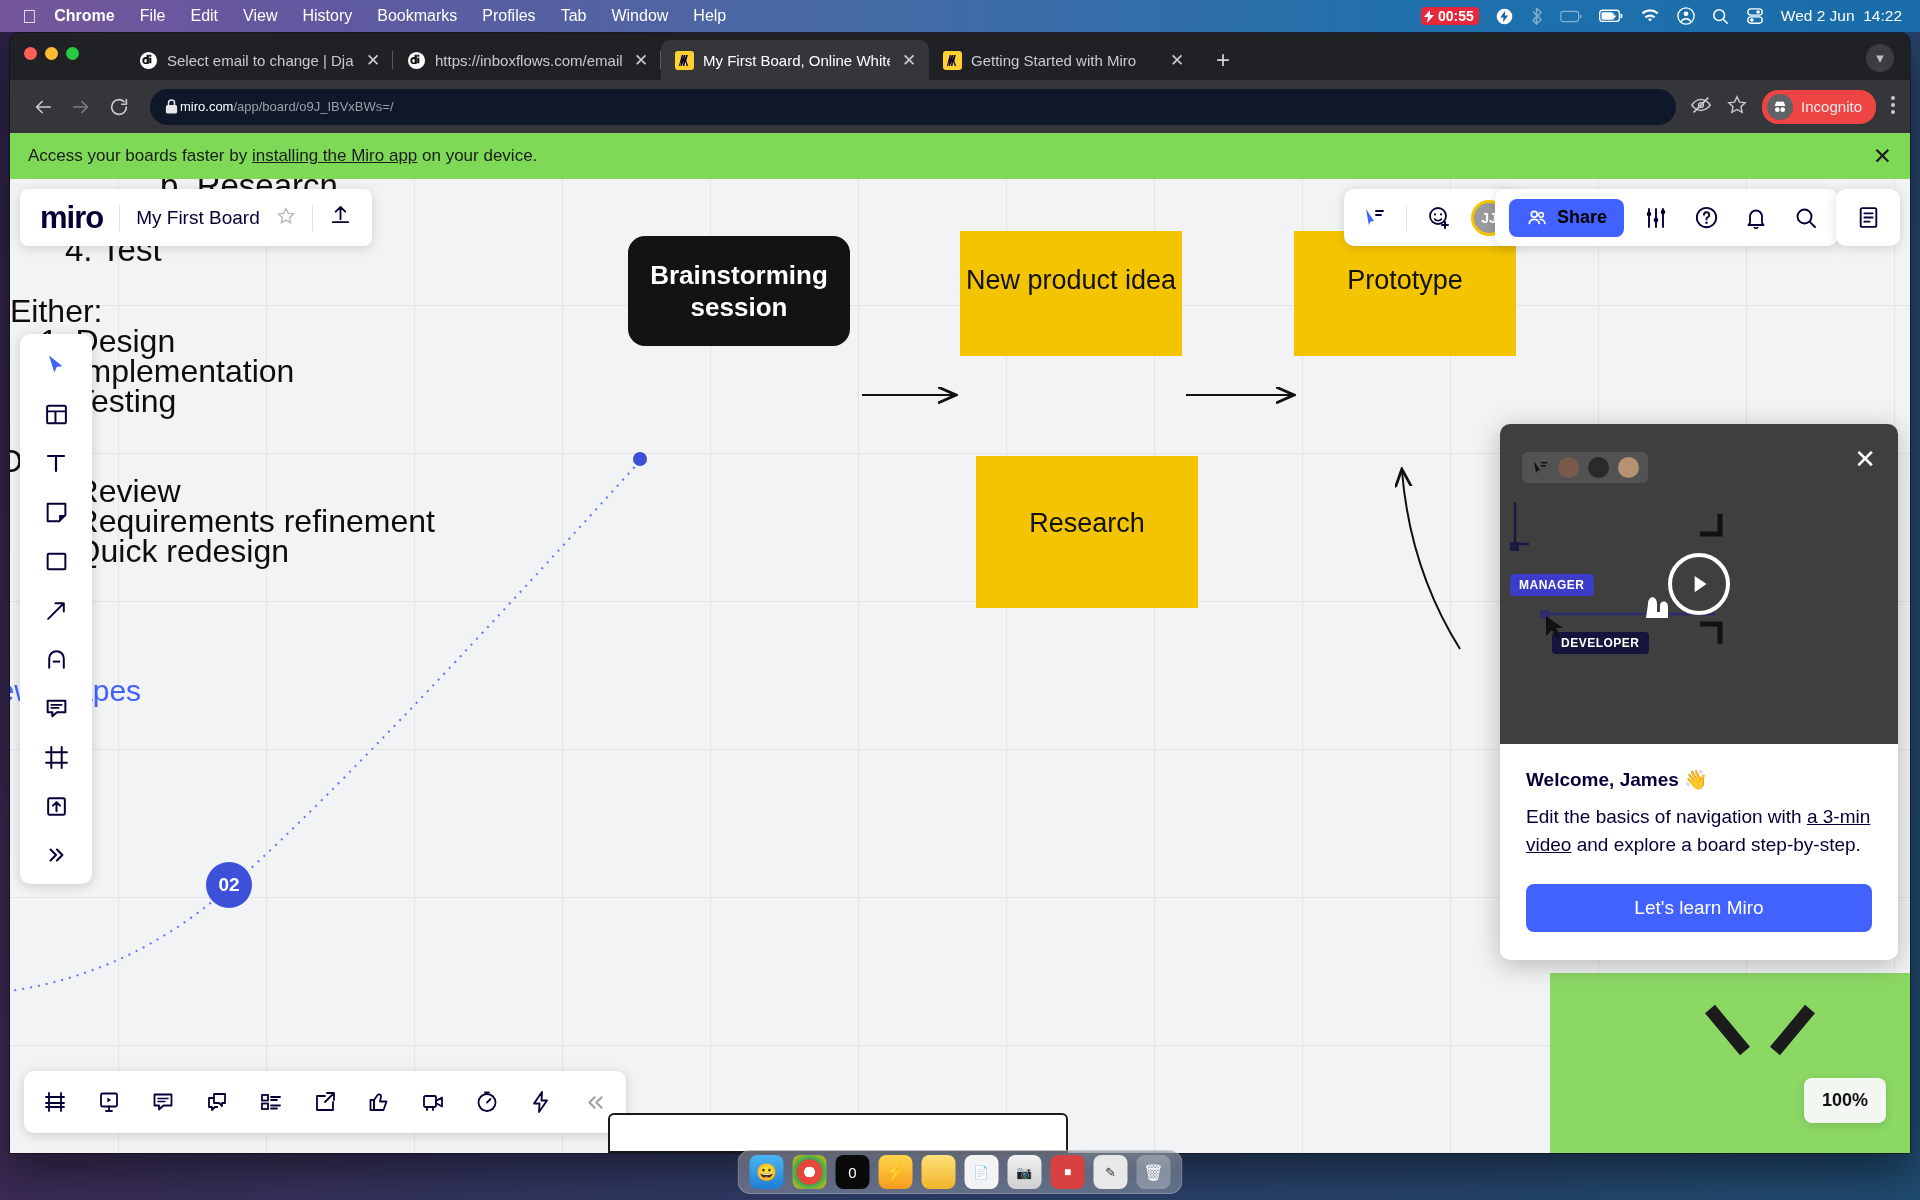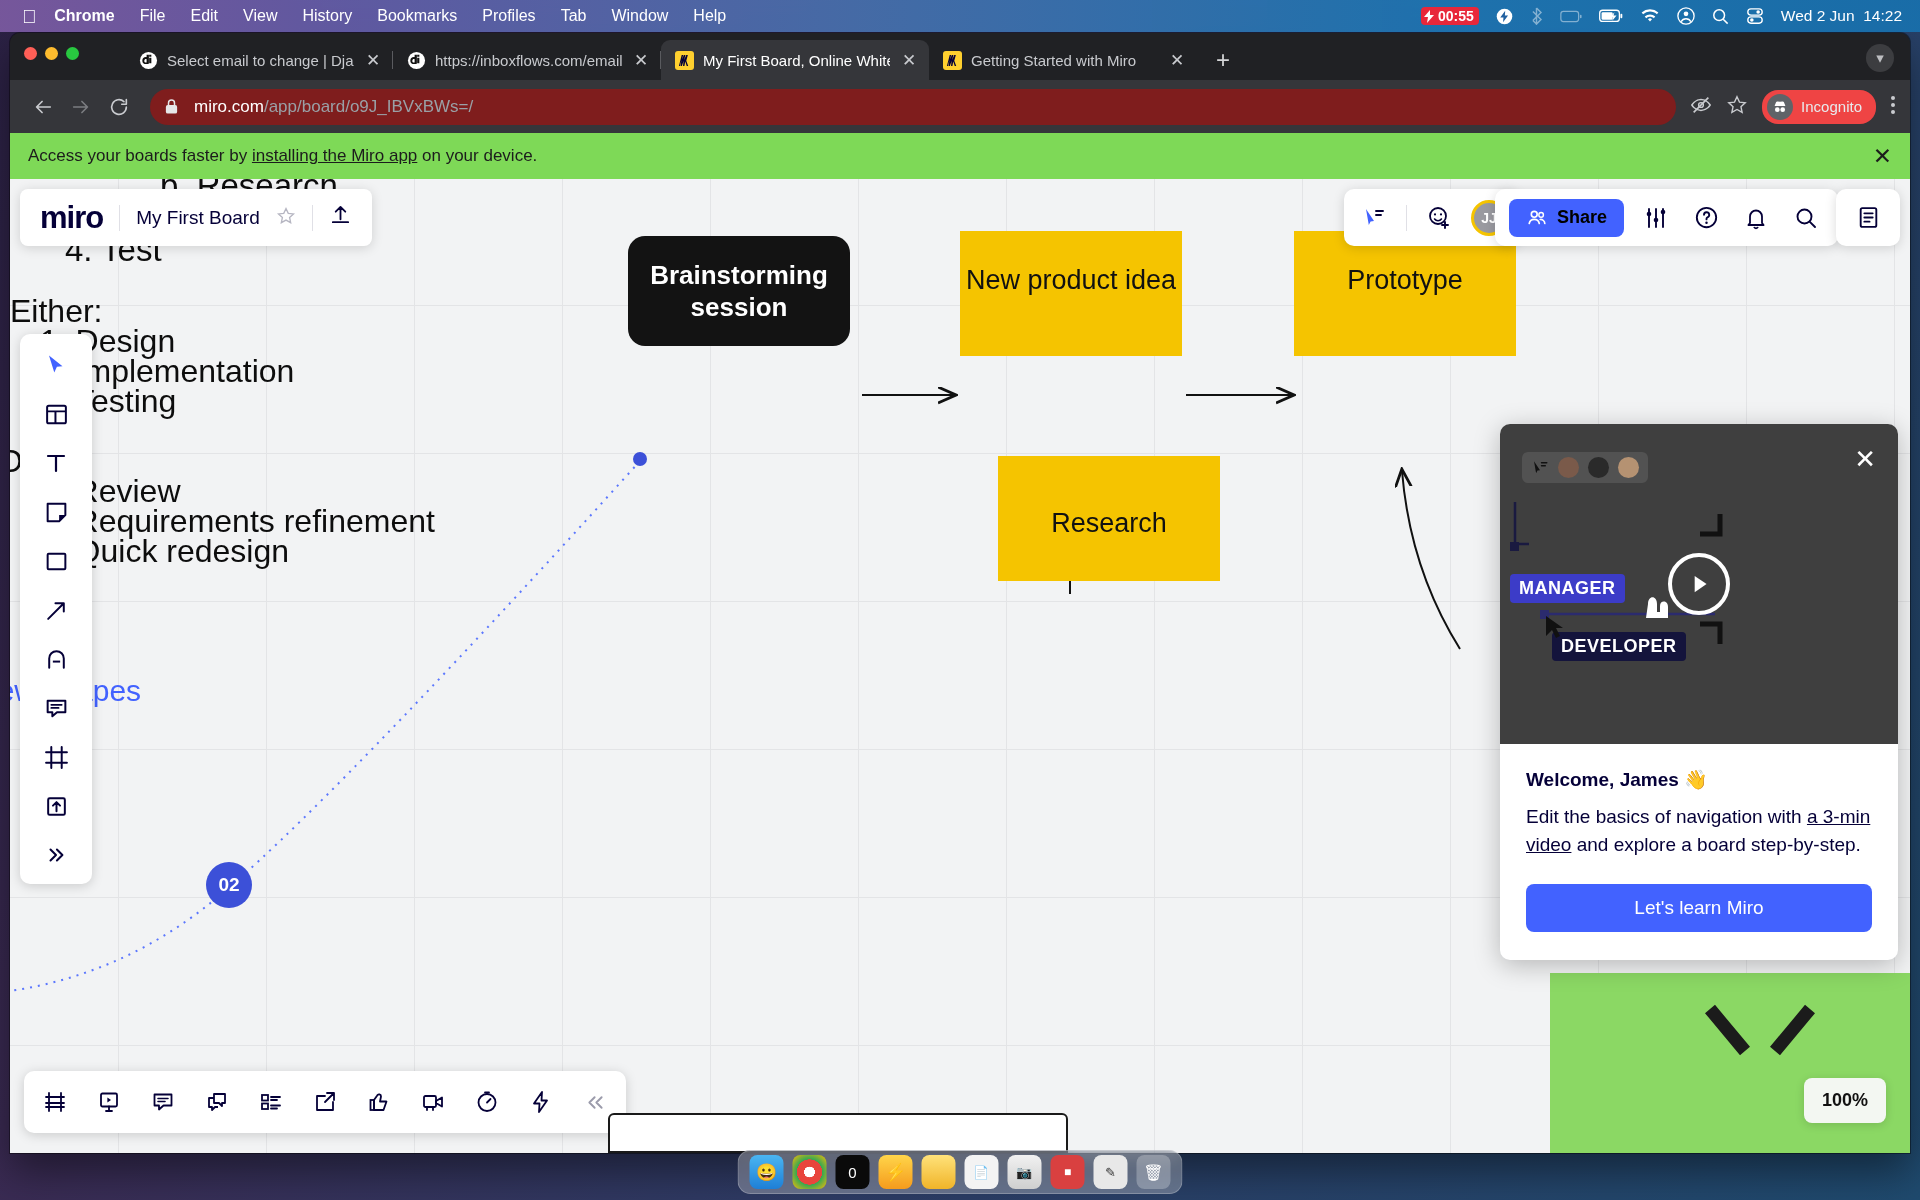--- a/index.html
+++ b/index.html
@@ -50,22 +50,22 @@
   .tab .divider { position:absolute; right:0; top:11px; height:18px; width:1px; background:#5a5b5f; }
   .newtab { width:32px; height:32px; margin:0 0 4px 10px; display:flex; align-items:center;
      justify-content:center; color:#d5d6d8; font-size:24px; line-height:1; }
   .tabstrip-right { margin-left:auto; display:flex; align-items:center; padding:0 16px 8px 0; }
   .circlebtn { width:28px; height:28px; border-radius:50%; background:#3c3d40; color:#bdbec1;
      display:flex; align-items:center; justify-content:center; font-size:15px; }
 
   #omnibox { height:53px; background:#35363a; display:flex; align-items:center; padding:0 14px; }
   .navbtn { width:38px; height:38px; display:flex; align-items:center; justify-content:center; color:#c9cbcf; }
   .urlfield {
-    flex:1; height:36px; margin-left:12px; background:#7f1d1d; border-radius:18px;
-    display:flex; align-items:center; padding:0 14px; gap:15px; color:#e6e7e9; font-size:17px;
+    flex:1; height:36px; margin-left:12px; background:#0f172a; border-radius:18px;
+    display:flex; align-items:center; padding:0 14px; gap:1px; color:#e6e7e9; font-size:13px;
   }
   .urlfield .host { color:#fff; }
   .urlfield .path { color:#9aa0a6; }
   .omnibox-right { display:flex; align-items:center; gap:14px; margin-left:14px; }
   .incognito-chip { display:flex; align-items:center; gap:8px; background:#ef4444; border-radius:16px;
      padding:4px 14px 4px 5px; color:#e8eaed; font-size:15px; }
   .incognito-chip .av { width:26px; height:26px; border-radius:50%; background:#5f6368; display:flex;
      align-items:center; justify-content:center; }
 
   
@@ -135,21 +135,21 @@
 
   
   #welcomecard {
     position:absolute; right:12px; top:245px; width:398px; background:#fff;
     border-radius:10px; box-shadow:0 5px 26px rgba(0,0,0,.25); overflow:hidden; z-index:80;
   }
   #videothumb { position:relative; height:320px; background:#3f3f3f; }
   #videothumb .minitool { position:absolute; left:22px; top:28px; display:flex; gap:9px; align-items:center;
       background:rgba(255,255,255,.10); padding:5px 9px; border-radius:6px; }
   #videothumb .facedot { width:21px; height:21px; border-radius:50%; }
-  .chipbadge { position:absolute; font-size:18px; color:#fff; padding:4px 9px; border-radius:4px; font-weight:bold; letter-spacing:.5px;}
+  .chipbadge { position:absolute; font-size:12px; color:#fff; padding:4px 9px; border-radius:4px; font-weight:bold; letter-spacing:.5px;}
   .playbtn { position:absolute; left:50%; top:50%; transform:translate(-50%,-50%);
      width:62px; height:62px; border-radius:50%; border:4px solid #fff; display:flex; align-items:center; justify-content:center; }
   .vclose { position:absolute; right:22px; top:22px; color:#fff; font-size:26px; line-height:1; }
   #cardbody { padding:24px 26px 28px; }
   #cardbody h3 { font-size:19px; color:#050038; margin-bottom:12px; }
   #cardbody p { font-size:19px; line-height:1.45; color:#050038; }
   #cardbody p .ul { text-decoration:underline; }
   .learnbtn { margin-top:26px; display:block; width:100%; height:48px; background:#4262ff; color:#fff;
      border:none; border-radius:8px; font-size:19px; font-family:"Liberation Sans", sans-serif; }
 
@@ -390,21 +390,21 @@
 
     <div class="roundnode" style="left:618px; top:57px; width:222px; height:110px;font-weight:bold;">
       <span>Brainstorming session</span>
     </div>
     <div class="sticky" style="left:1284px; top:52px; width:222px; height:125px;">
       <span>Prototype</span>
     </div>
     <div class="sticky" style="left:950px; top:52px; width:222px; height:125px;">
       <span>New product idea</span>
     </div>
-    <div class="sticky" style="left:988px; top:277px; width:222px; height:125px; padding-top:52px;">
+    <div class="sticky" style="left:966px; top:277px; width:222px; height:152px; padding-top:52px;">
       <span>Research</span>
     </div>
 
     <div style="position:absolute; left:196px; top:683px; width:46px; height:46px; border-radius:50%; background:#3c50d8; color:#fff; display:flex; align-items:center; justify-content:center; font-size:19px; font-weight:bold;">
       <span>02</span>
     </div>
 
     <div id="miroheader">
       <span class="mirologo">miro</span>
       <span class="vsep"></span>

